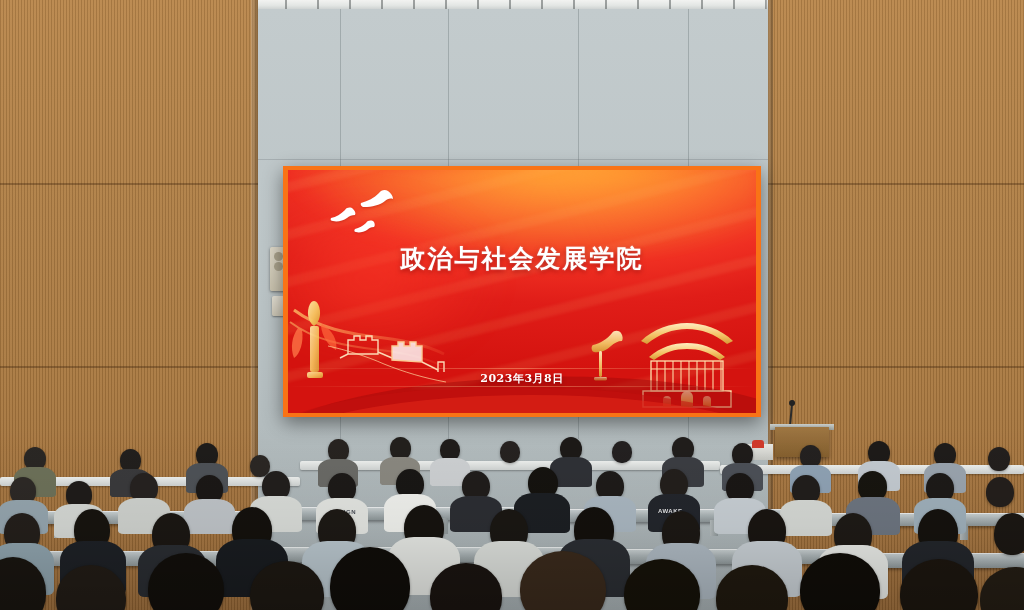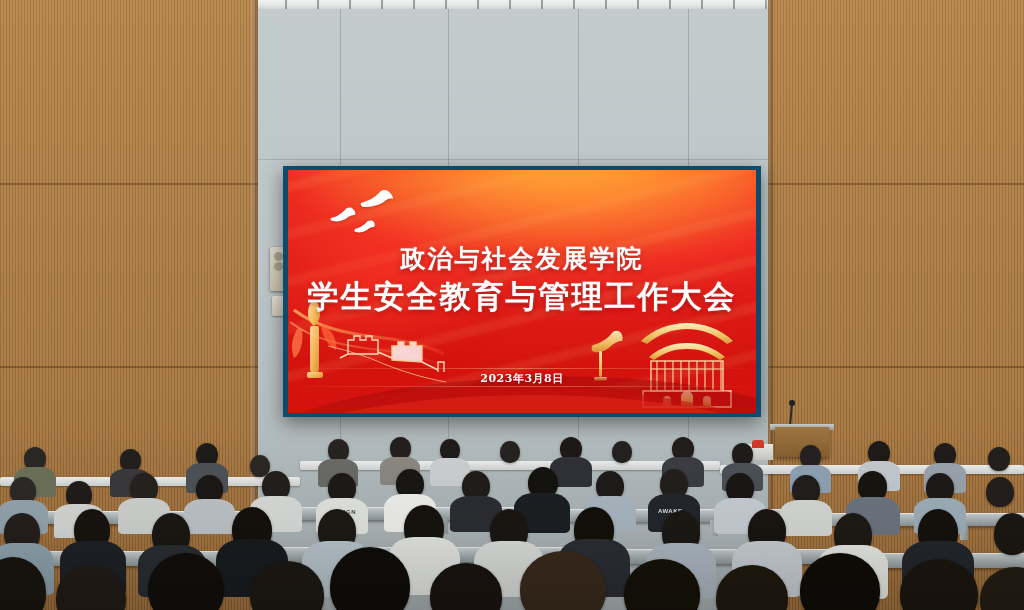--- a/index.html
+++ b/index.html
@@ -60,21 +60,21 @@
   }
   .wall-device-sm{
     position:absolute; width:13px; height:20px; border-radius:2px;
     background:linear-gradient(180deg,#e6e2d6,#cdc7b6);
     box-shadow:0 1px 2px rgba(0,0,0,.4);
   }
 
   
   #led-frame{
     position:absolute; left:283px; top:166px; width:478px; height:251px;
-    background:#0c4a6e; padding:4px 5px;
+    background:#f97316; padding:4px 5px;
     box-shadow:0 6px 18px rgba(0,0,0,.45);
   }
   #led-screen{
     position:relative; width:100%; height:100%; overflow:hidden;
     background:
       radial-gradient(120% 90% at 62% -8%, #ffb03a 0%, #ff8a2b 14%, #fa5f2a 30%, #ef2f22 52%, #e01d18 70%, #d4130f 100%);
   }
   
   .silk{ position:absolute; inset:0; pointer-events:none; }
   .silk::before{
@@ -309,21 +309,20 @@
       </svg>
 
       <div class="wave w1"></div>
       <div class="wave w2"></div>
       <div class="wave w3"></div>
       <div class="wave-line" style="bottom:44px"></div>
       <div class="wave-line" style="bottom:26px"></div>
 
       <div class="led-text">
         <div id="title-line1">政治与社会发展学院</div>
-        <div id="title-line2">学生安全教育与管理工作大会</div>
       </div>
       <div id="event-date">2023年3月8日</div>
 
     </div>
   </div>
 
   <div class="mic"></div>
   <div class="lectern-top"></div>
   <div class="lectern"></div>
   <div class="podium-box"></div>

